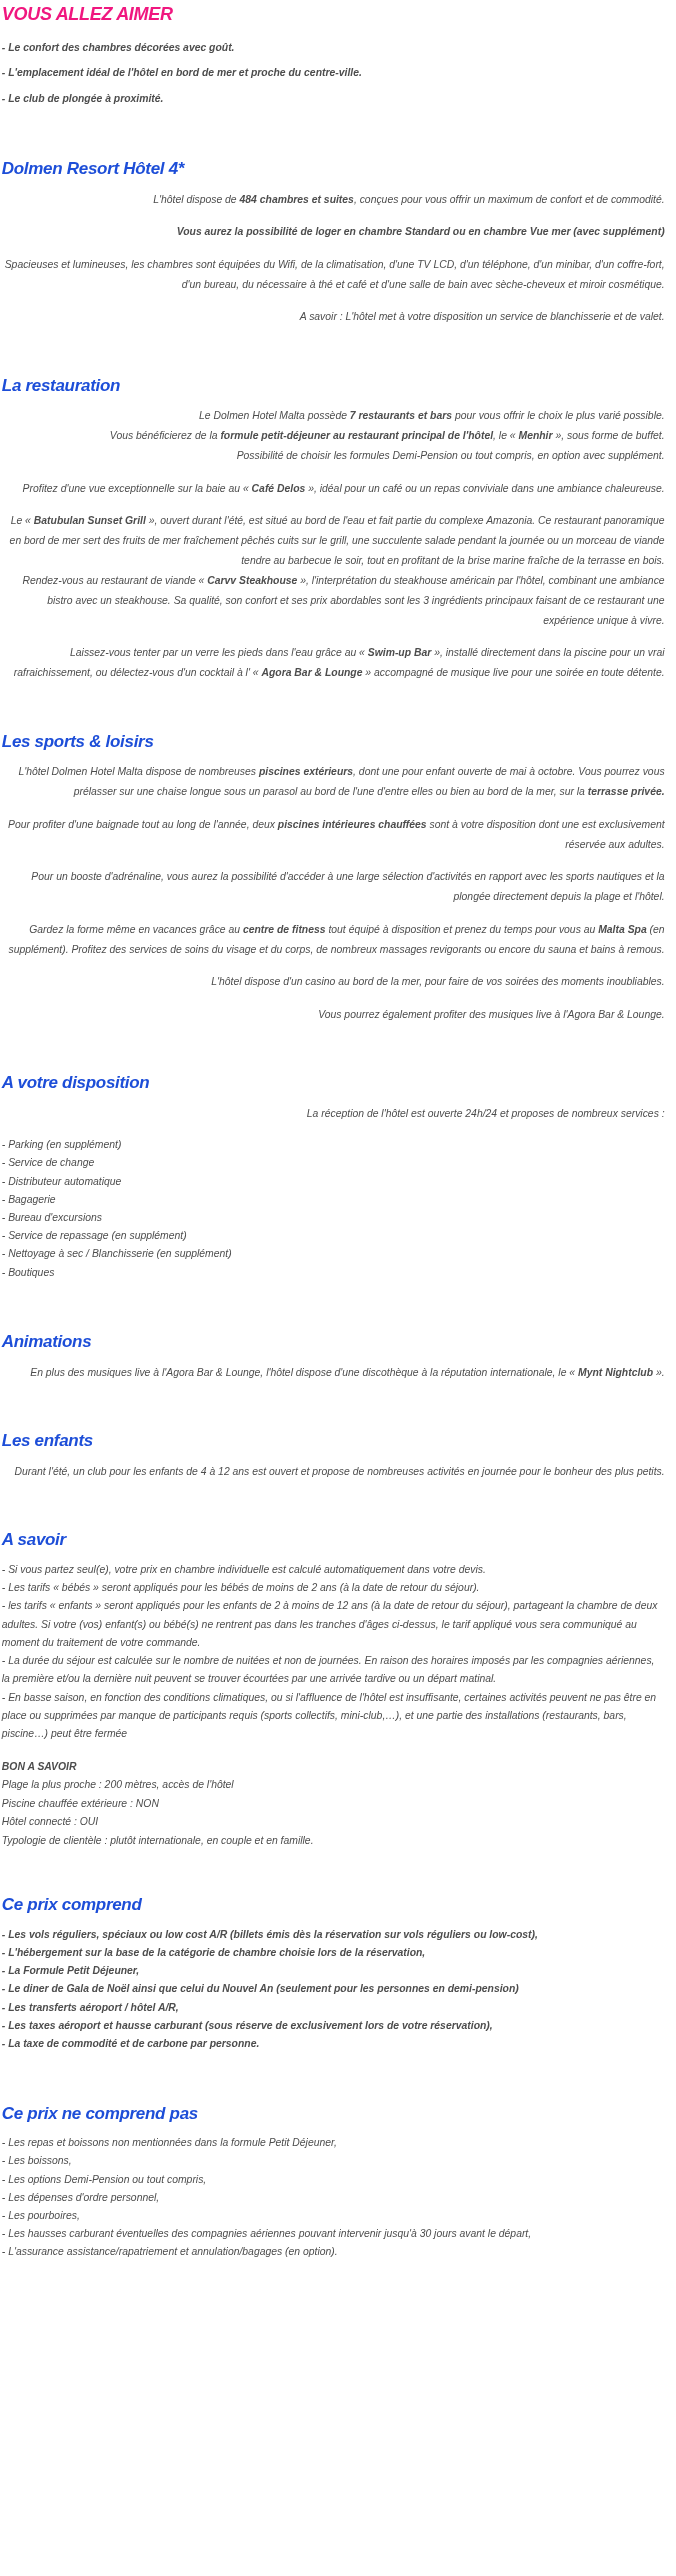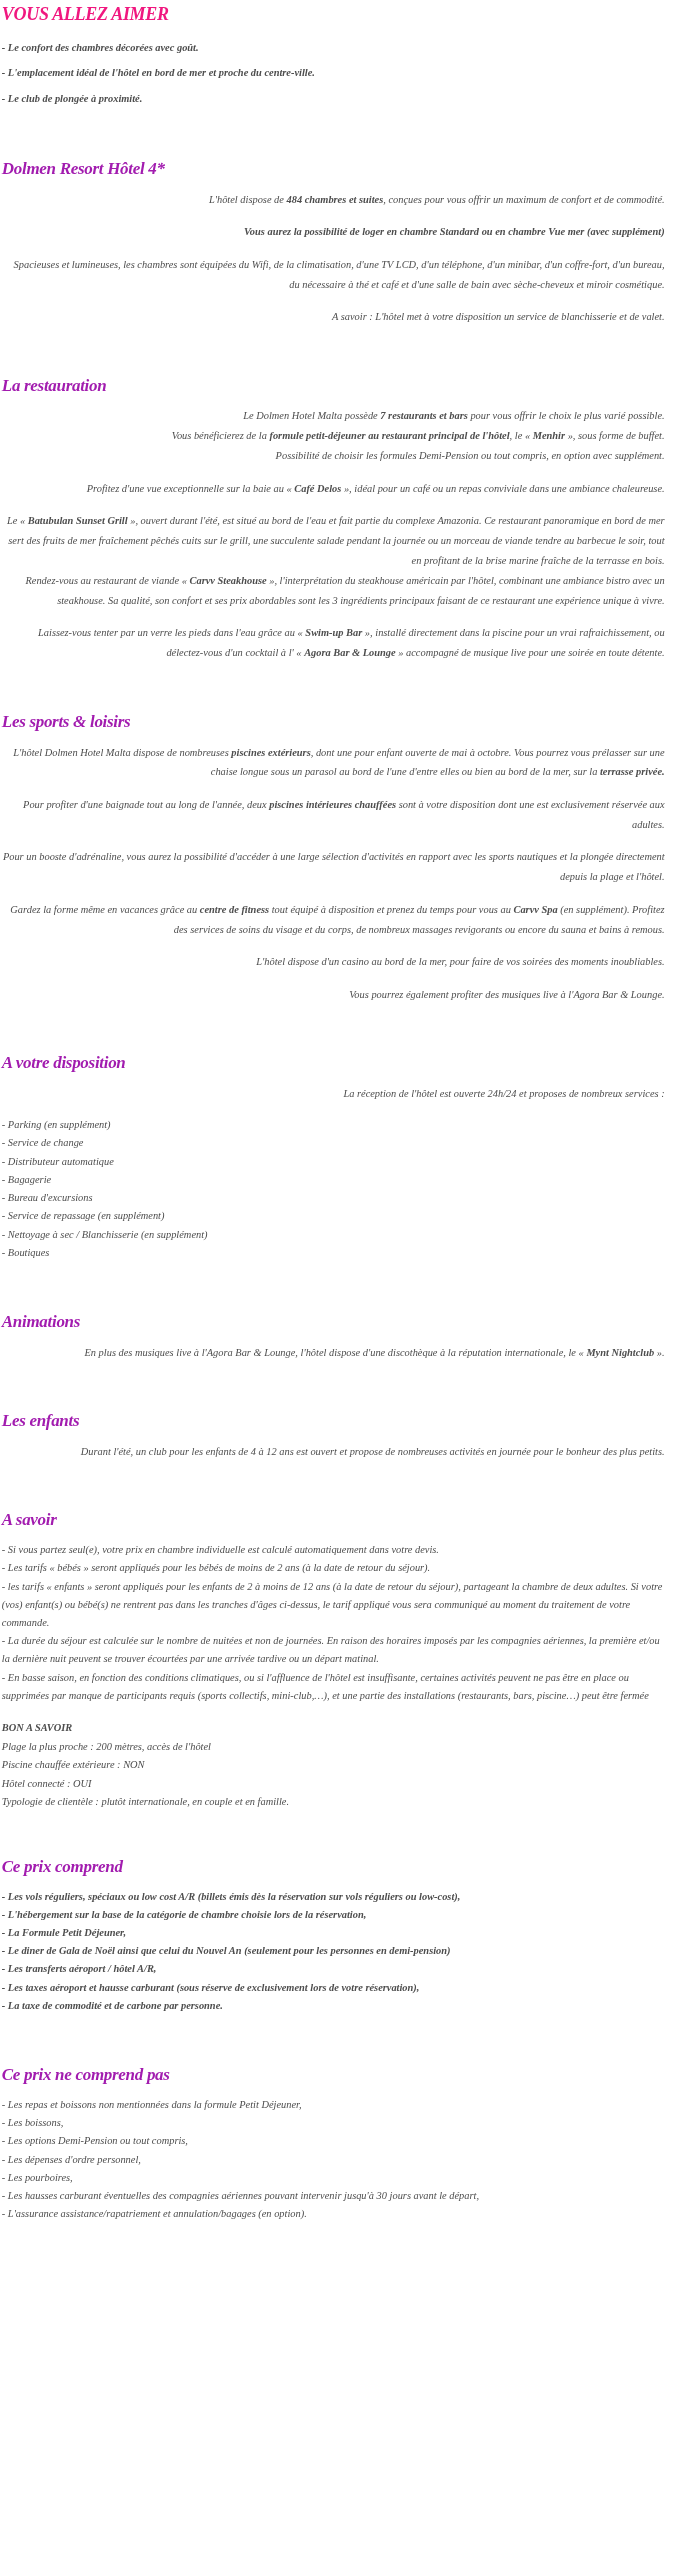--- a/index.html
+++ b/index.html
@@ -10,40 +10,39 @@
   body {
     width: 677px;
     font-family: "Liberation Sans", "DejaVu Sans", sans-serif;
     color: #4d4d4d;
     -webkit-font-smoothing: antialiased;
   }
   .page {
     width: 670px;
     box-sizing: border-box;
     padding: 3.6px 5.4px 16px 1.8px;
-    font-family: Liberation Serif, serif;
   }
 
   
   h1.section-title {
     font-size: 18px;
     line-height: 1.12;
     font-style: italic;
     font-weight: bold;
     color: #f0177f;
     margin: 0 0 14.3px 0;
     letter-spacing: -0.3px;
     font-stretch: condensed;
   }
   h2.section-title {
     font-size: 17px;
     line-height: 1.12;
     font-style: italic;
     font-weight: bold;
-    color: #a21caf;
+    color: #1d4ed8;
     margin: 27px 0 11.6px 0;
     letter-spacing: -0.3px;
   }
 
   
   p.para {
     font-size: 10.4px;
     line-height: 1.92;
     font-style: italic;
     margin: 0 0 12.5px 0;
@@ -112,21 +111,21 @@
   <p class="para tight"><span>Le « </span><b>Batubulan Sunset Grill</b><span> », ouvert durant l'été, est situé au bord de l'eau et fait partie du complexe Amazonia. Ce restaurant panoramique en bord de mer sert des fruits de mer fraîchement pêchés cuits sur le grill, une succulente salade pendant la journée ou un morceau de viande tendre au barbecue le soir, tout en profitant de la brise marine fraîche de la terrasse en bois.</span></p>
   <p class="para"><span>Rendez-vous au restaurant de viande « </span><b>Carvv Steakhouse</b><span> », l'interprétation du steakhouse américain par l'hôtel, combinant une ambiance bistro avec un steakhouse. Sa qualité, son confort et ses prix abordables sont les 3 ingrédients principaux faisant de ce restaurant une expérience unique à vivre.</span></p>
   <p class="para"><span>Laissez-vous tenter par un verre les pieds dans l'eau grâce au « </span><b>Swim-up Bar</b><span> », installé directement dans la piscine pour un vrai rafraichissement, ou délectez-vous d'un cocktail à l' « </span><b>Agora Bar &amp; Lounge</b><span> » accompagné de musique live pour une soirée en toute détente.</span></p>
 
   <div class="spacer-sm"></div>
 
   <h2 class="section-title">Les sports &amp; loisirs</h2>
   <p class="para"><span>L'hôtel Dolmen Hotel Malta dispose de nombreuses </span><b>piscines extérieurs</b><span>, dont une pour enfant ouverte de mai à octobre. Vous pourrez vous prélasser sur une chaise longue sous un parasol au bord de l'une d'entre elles ou bien au bord de la mer, sur la </span><b>terrasse privée.</b></p>
   <p class="para"><span>Pour profiter d'une baignade tout au long de l'année, deux </span><b>piscines intérieures chauffées</b><span> sont à votre disposition dont une est exclusivement réservée aux adultes.</span></p>
   <p class="para">Pour un booste d'adrénaline, vous aurez la possibilité d'accéder à une large sélection d'activités en rapport avec les sports nautiques et la plongée directement depuis la plage et l'hôtel.</p>
-  <p class="para"><span>Gardez la forme même en vacances grâce au </span><b>centre de fitness</b><span> tout équipé à disposition et prenez du temps pour vous au </span><b>Carvv Spa</b><span> (en supplément). Profitez des services de soins du visage et du corps, de nombreux massages revigorants ou encore du sauna et bains à remous.</span></p>
+  <p class="para"><span>Gardez la forme même en vacances grâce au </span><b>centre de fitness</b><span> tout équipé à disposition et prenez du temps pour vous au </span><b>Malta Spa</b><span> (en supplément). Profitez des services de soins du visage et du corps, de nombreux massages revigorants ou encore du sauna et bains à remous.</span></p>
   <p class="para">L'hôtel dispose d'un casino au bord de la mer, pour faire de vos soirées des moments inoubliables.</p>
   <p class="para">Vous pourrez également profiter des musiques live à l'Agora Bar &amp; Lounge.</p>
 
   <div class="spacer-sm"></div>
 
   <h2 class="section-title">A votre disposition</h2>
   <p class="para">La réception de l'hôtel est ouverte 24h/24 et proposes de nombreux services :</p>
   <ul class="bullets dense">
     <li>- Parking (en supplément)</li>
     <li>- Service de change</li>

